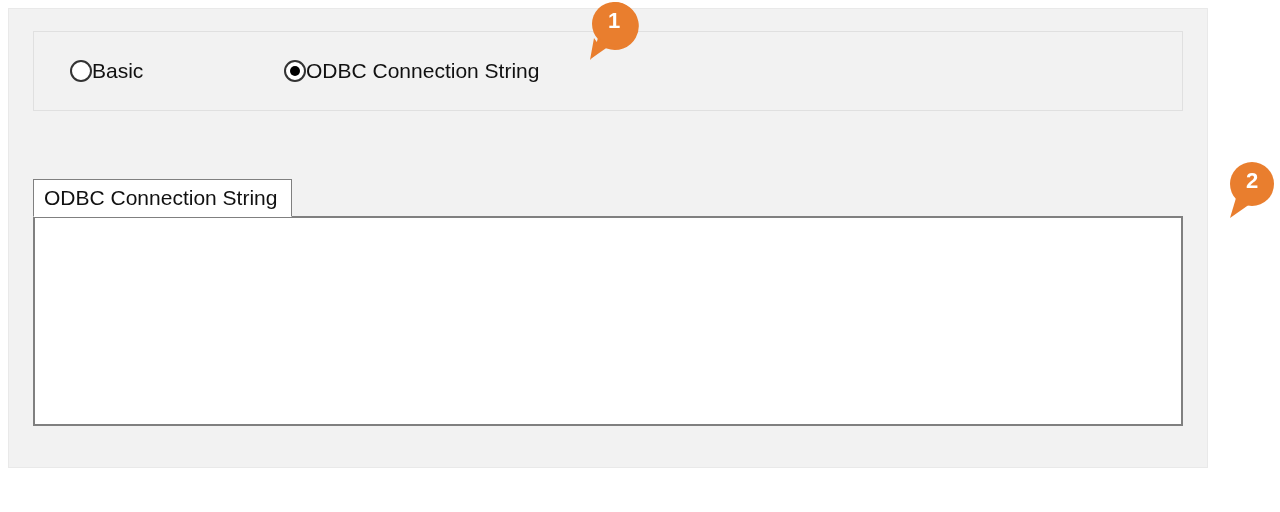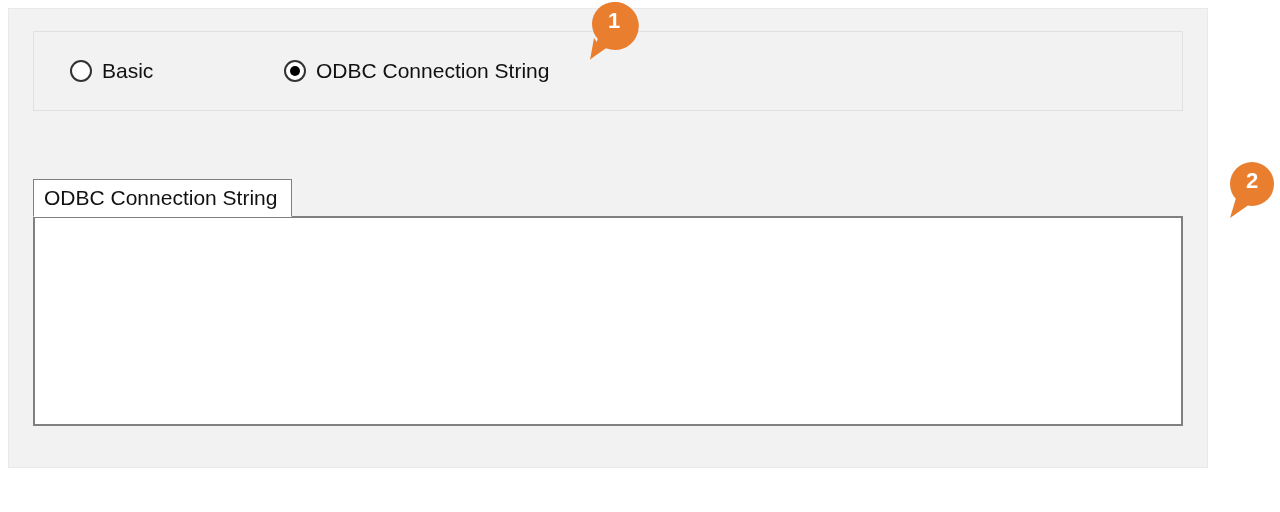--- a/index.html
+++ b/index.html
@@ -37,21 +37,20 @@
     height: 80px;
     background: #f2f2f2;
     border: 1px solid #e0e0e0;
   }
   .radio-option {
     position: absolute;
     top: 50%;
     transform: translateY(-50%);
     display: flex;
     align-items: center;
-    gap: 10px;
     cursor: default;
   }
   .radio-basic { left: 36px; }
   .radio-odbc { left: 250px; }
 
   .radio-outer {
     width: 22px;
     height: 22px;
     border: 2px solid #333;
     border-radius: 50%;

